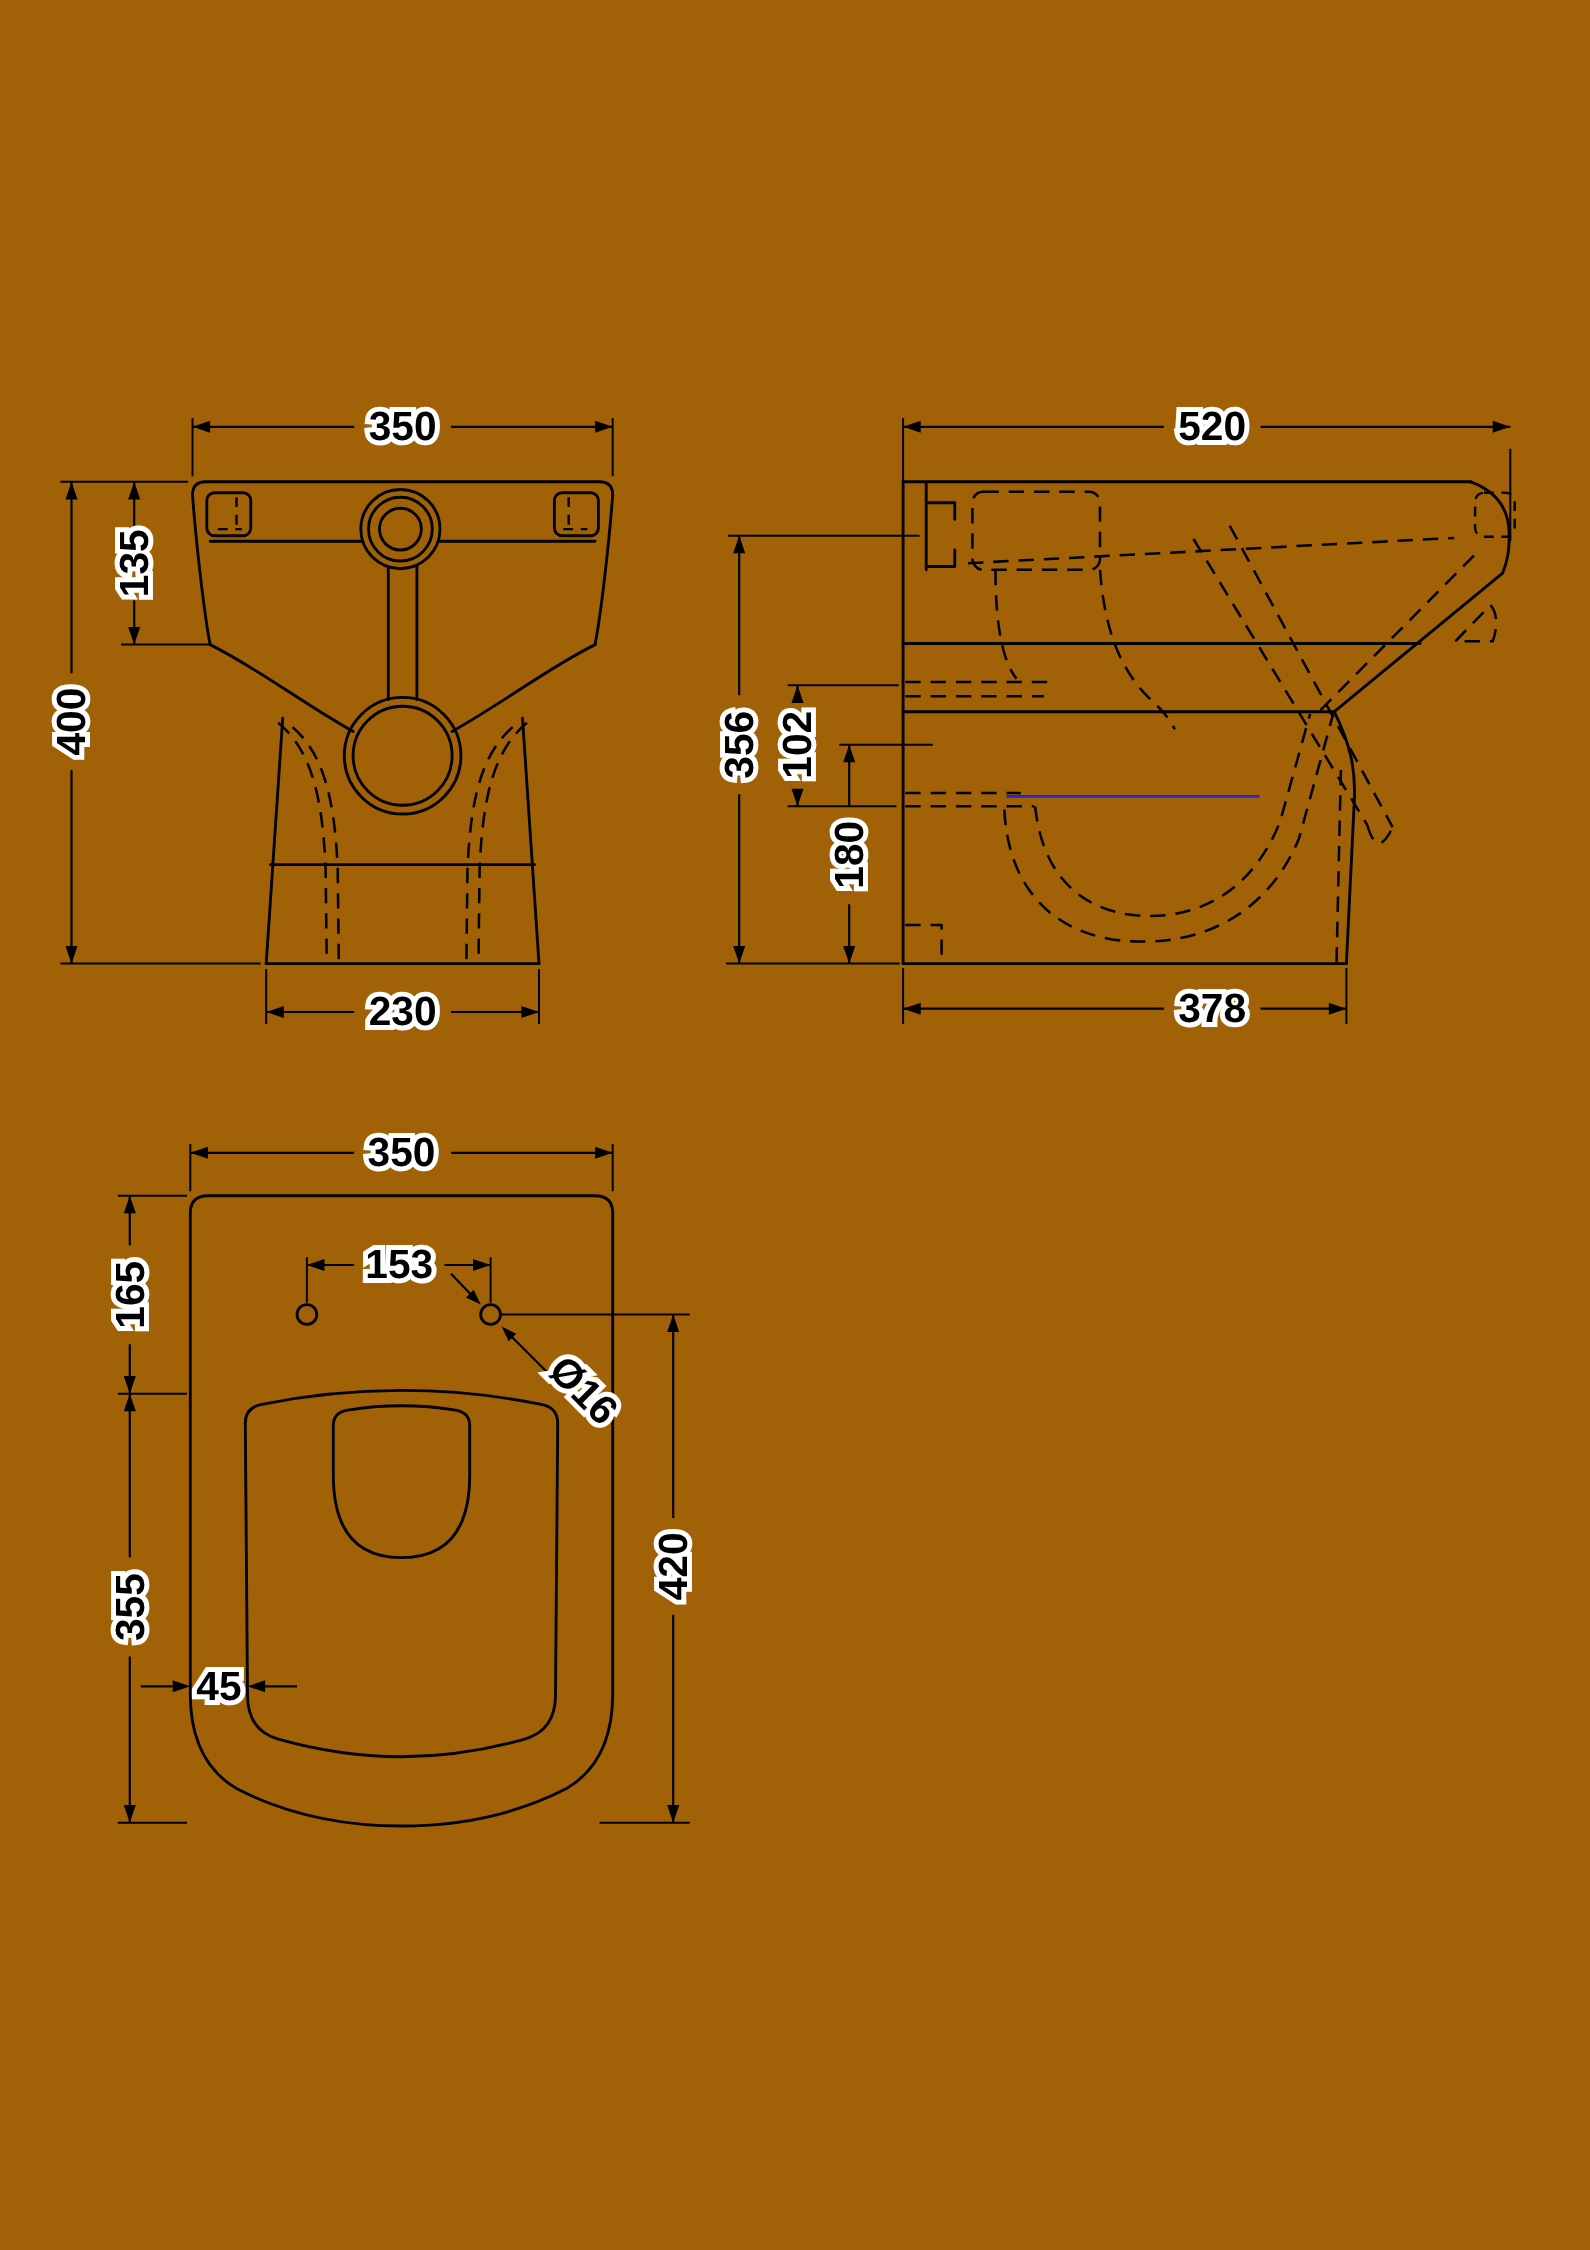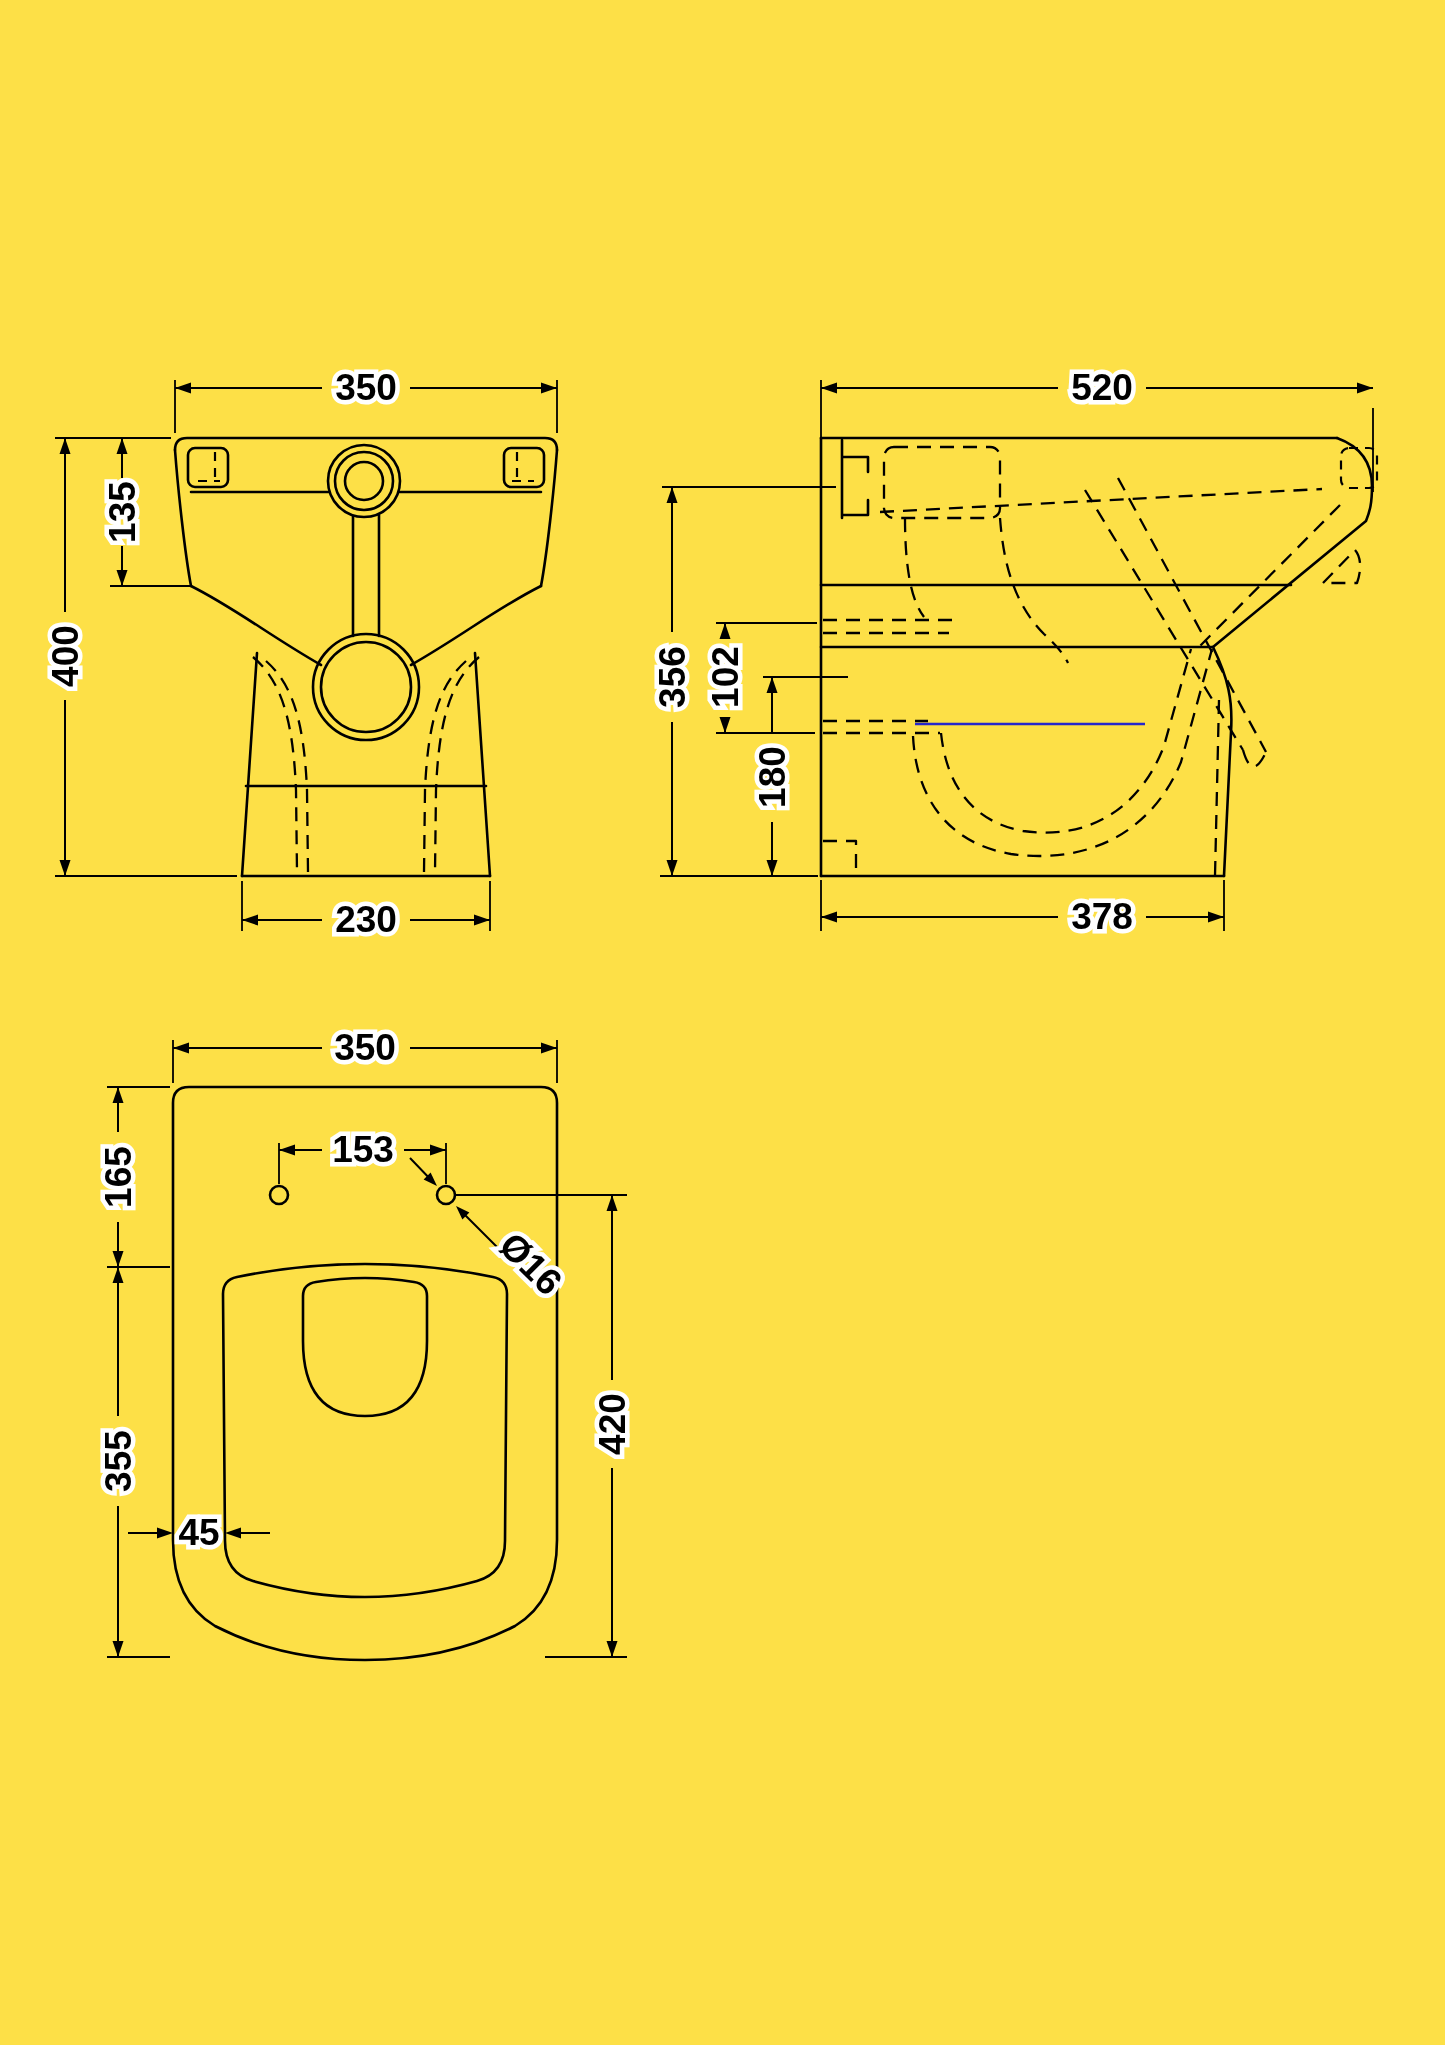--- a/index.html
+++ b/index.html
@@ -1,16 +1,16 @@
 <!DOCTYPE html>
 <html><head>
 <meta charset="utf-8">
 <style>
   html,body{margin:0;padding:0;background:#fff;}
-  .stage{position:relative;width:1445px;height:2045px;background:#fde047;overflow:hidden;}
+  .stage{position:relative;width:1445px;height:2045px;background:#a16207;overflow:hidden;}
   svg{position:absolute;left:0;top:0;}
   .ol{fill:none;stroke:#000;stroke-width:2.6;stroke-linecap:round;stroke-linejoin:round;}
   .hd{fill:none;stroke:#000;stroke-width:2.3;stroke-dasharray:14 9;stroke-linecap:butt;stroke-linejoin:round;}
   .hd2{fill:none;stroke:#000;stroke-width:2.2;stroke-dasharray:9 7;}
   .dim{fill:none;stroke:#000;stroke-width:2;}
   .ext{fill:none;stroke:#000;stroke-width:1.8;}
   .arr{fill:#000;stroke:none;}
   .dim-text{font-family:"Liberation Sans",sans-serif;font-weight:700;font-size:37px;
             fill:#000;text-anchor:middle;paint-order:stroke;stroke:#fff;stroke-width:9;}
   .vert{dominant-baseline:central;}

